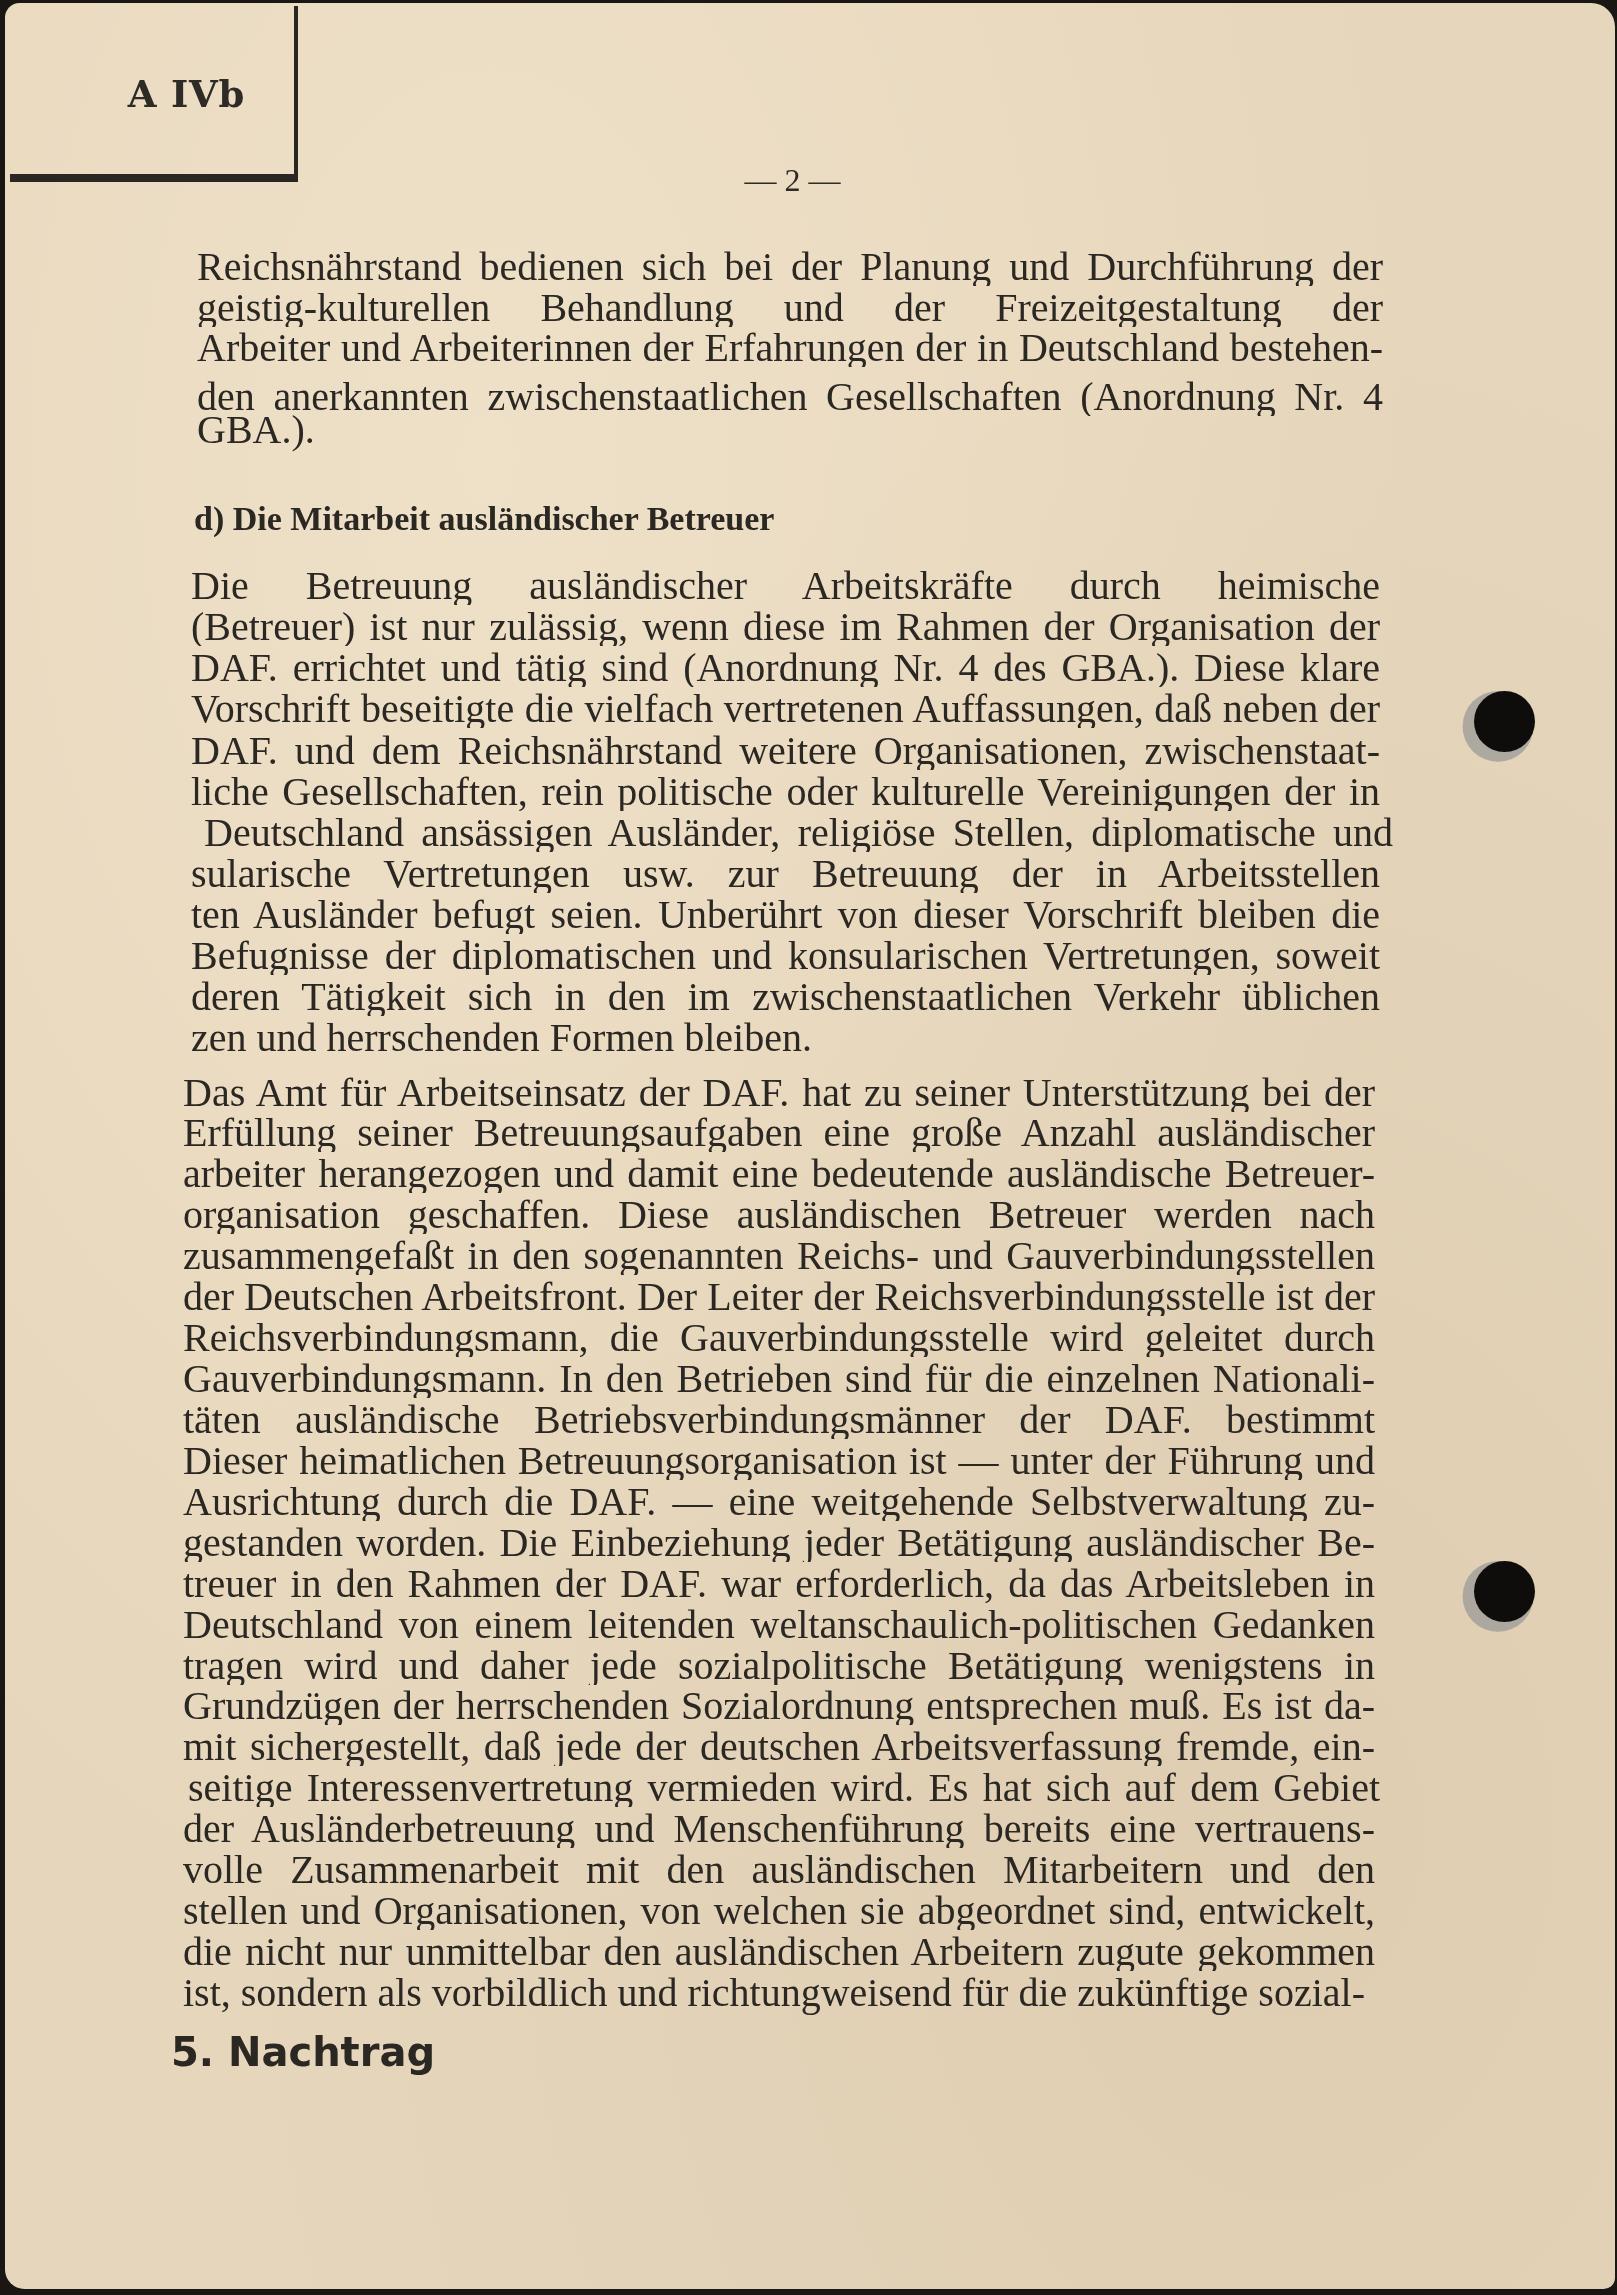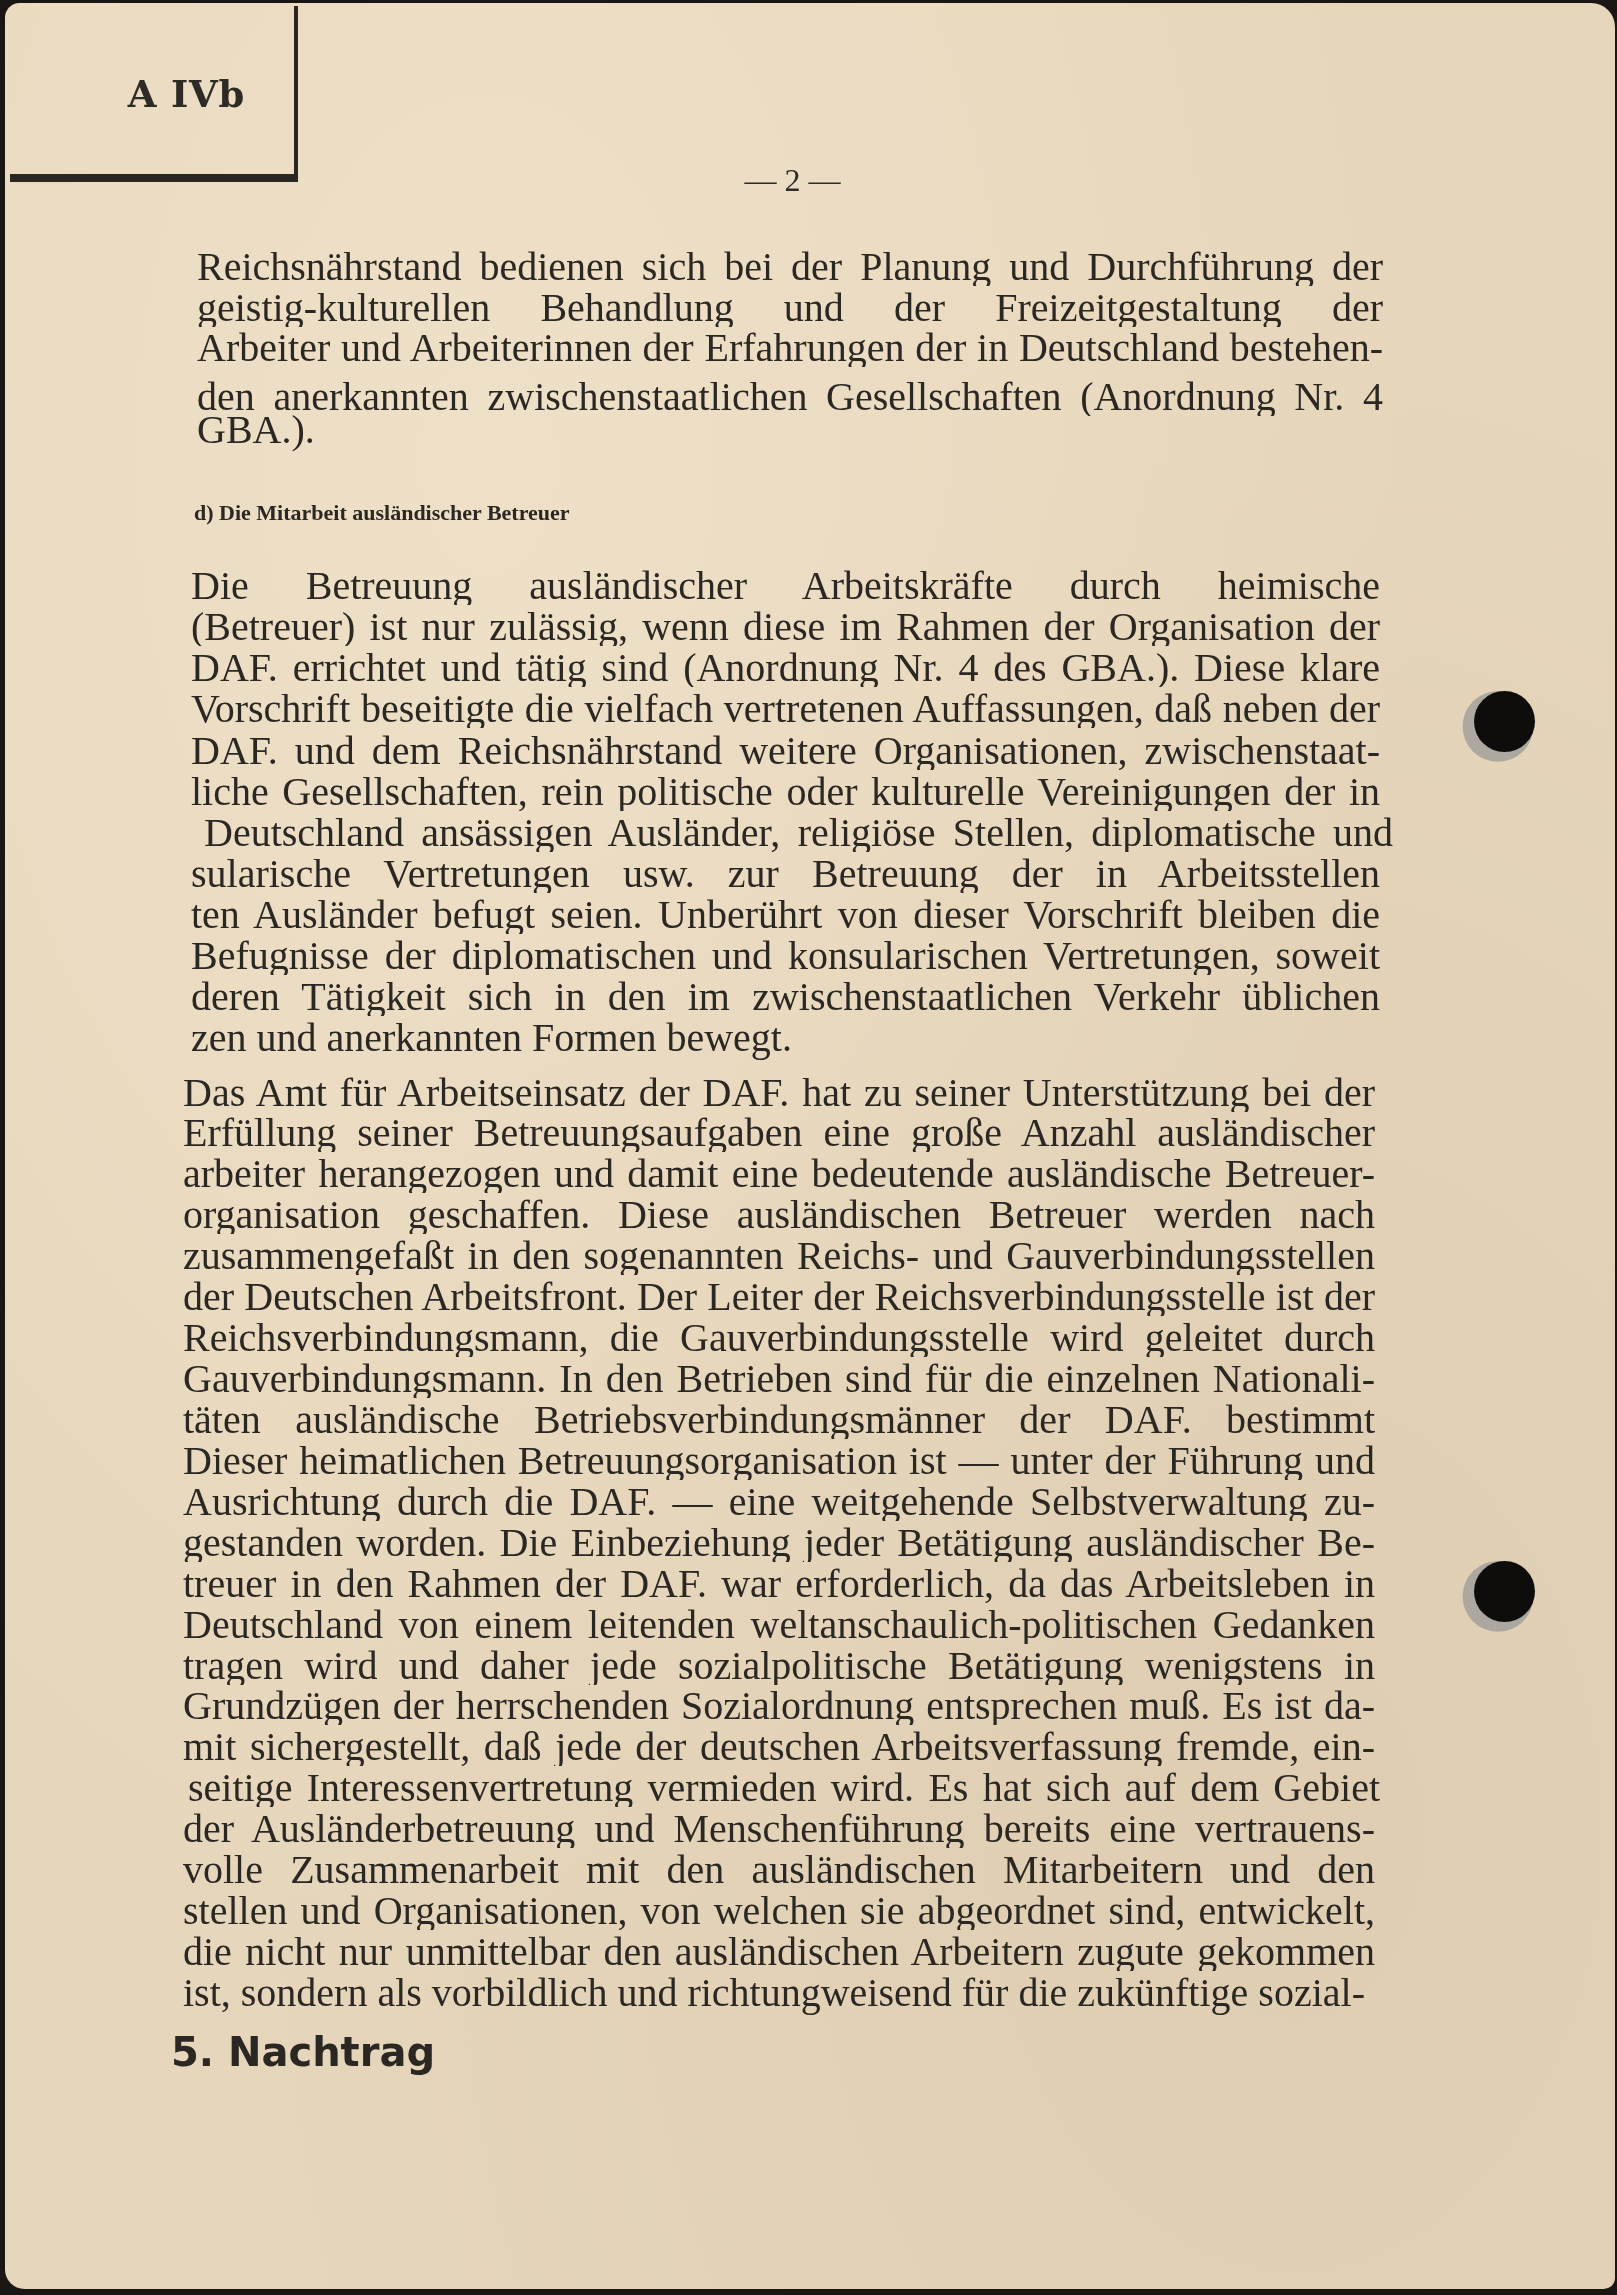--- a/index.html
+++ b/index.html
@@ -58,21 +58,21 @@
     line-height: 39px;
     text-align: justify;
     text-align-last: justify;
   }
   .line.last { text-align-last: left; }
   .heading {
     position: absolute;
     left: 194px; top: 500px;
     font-family: "Liberation Serif", serif;
     font-weight: bold;
-    font-size: 22px;
+    font-size: 34px;
     color: #2b2723;
   }
   .footer-label {
     position: absolute;
     left: 171px; top: 2029px;
     font-family: "DejaVu Sans", sans-serif;
     font-weight: bold;
     font-size: 40px;
     color: #2b2723;
   }
@@ -110,21 +110,21 @@
       <div class="line" style="top: 607px; left: 191px; width: 1189px; white-space: normal; height: 39px; overflow: hidden;">(Betreuer) ist nur zulässig, wenn diese im Rahmen der Organisation der</div>
       <div class="line" style="top: 648px; left: 191px; width: 1189px; white-space: normal; height: 39px; overflow: hidden;">DAF. errichtet und tätig sind (Anordnung Nr. 4 des GBA.). Diese klare</div>
       <div class="line" style="top: 689px; left: 191px; width: 1189px; white-space: normal; height: 39px; overflow: hidden;">Vorschrift beseitigte die vielfach vertretenen Auffassungen, daß neben der</div>
       <div class="line" style="top: 731px; left: 191px; width: 1189px; white-space: normal; height: 39px; overflow: hidden;">DAF. und dem Reichsnährstand weitere Organisationen, zwischenstaat-</div>
       <div class="line" style="top: 772px; left: 191px; width: 1189px; white-space: normal; height: 39px; overflow: hidden;">liche Gesellschaften, rein politische oder kulturelle Vereinigungen der in</div>
       <div class="line" style="top: 813px; left: 204px; width: 1189px; white-space: normal; height: 39px; overflow: hidden;">Deutschland ansässigen Ausländer, religiöse Stellen, diplomatische und kon-</div>
       <div class="line" style="top: 854px; left: 191px; width: 1189px; white-space: normal; height: 39px; overflow: hidden;">sularische Vertretungen usw. zur Betreuung der in Arbeitsstellen eingesetz-</div>
       <div class="line" style="top: 895px; left: 191px; width: 1189px; white-space: normal; height: 39px; overflow: hidden;">ten Ausländer befugt seien. Unberührt von dieser Vorschrift bleiben die</div>
       <div class="line" style="top: 936px; left: 191px; width: 1189px; white-space: normal; height: 39px; overflow: hidden;">Befugnisse der diplomatischen und konsularischen Vertretungen, soweit</div>
       <div class="line" style="top: 977px; left: 191px; width: 1189px; white-space: normal; height: 39px; overflow: hidden;">deren Tätigkeit sich in den im zwischenstaatlichen Verkehr üblichen Gren-</div>
-      <div class="line last" style="top: 1018px; left: 191px;">zen und anerkannten Formen bewegt.</div>
+      <div class="line last" style="top: 1018px; left: 191px;">zen und herrschenden Formen bleiben.</div>
     </div>
     <div>
       <div class="line" style="top: 1073px; left: 183px; width: 1192px; white-space: normal; height: 39px; overflow: hidden;">Das Amt für Arbeitseinsatz der DAF. hat zu seiner Unterstützung bei der</div>
       <div class="line" style="top: 1113px; left: 183px; width: 1192px; white-space: normal; height: 39px; overflow: hidden;">Erfüllung seiner Betreuungsaufgaben eine große Anzahl ausländischer Mit-</div>
       <div class="line" style="top: 1154px; left: 183px; width: 1192px; white-space: normal; height: 39px; overflow: hidden;">arbeiter herangezogen und damit eine bedeutende ausländische Betreuer-</div>
       <div class="line" style="top: 1195px; left: 183px; width: 1192px; white-space: normal; height: 39px; overflow: hidden;">organisation geschaffen. Diese ausländischen Betreuer werden nach Nationen</div>
       <div class="line" style="top: 1236px; left: 183px; width: 1192px; white-space: normal; height: 39px; overflow: hidden;">zusammengefaßt in den sogenannten Reichs- und Gauverbindungsstellen</div>
       <div class="line" style="top: 1277px; left: 183px; width: 1192px; white-space: normal; height: 39px; overflow: hidden;">der Deutschen Arbeitsfront. Der Leiter der Reichsverbindungsstelle ist der</div>
       <div class="line" style="top: 1318px; left: 183px; width: 1192px; white-space: normal; height: 39px; overflow: hidden;">Reichsverbindungsmann, die Gauverbindungsstelle wird geleitet durch den</div>
       <div class="line" style="top: 1359px; left: 183px; width: 1192px; white-space: normal; height: 39px; overflow: hidden;">Gauverbindungsmann. In den Betrieben sind für die einzelnen Nationali-</div>

